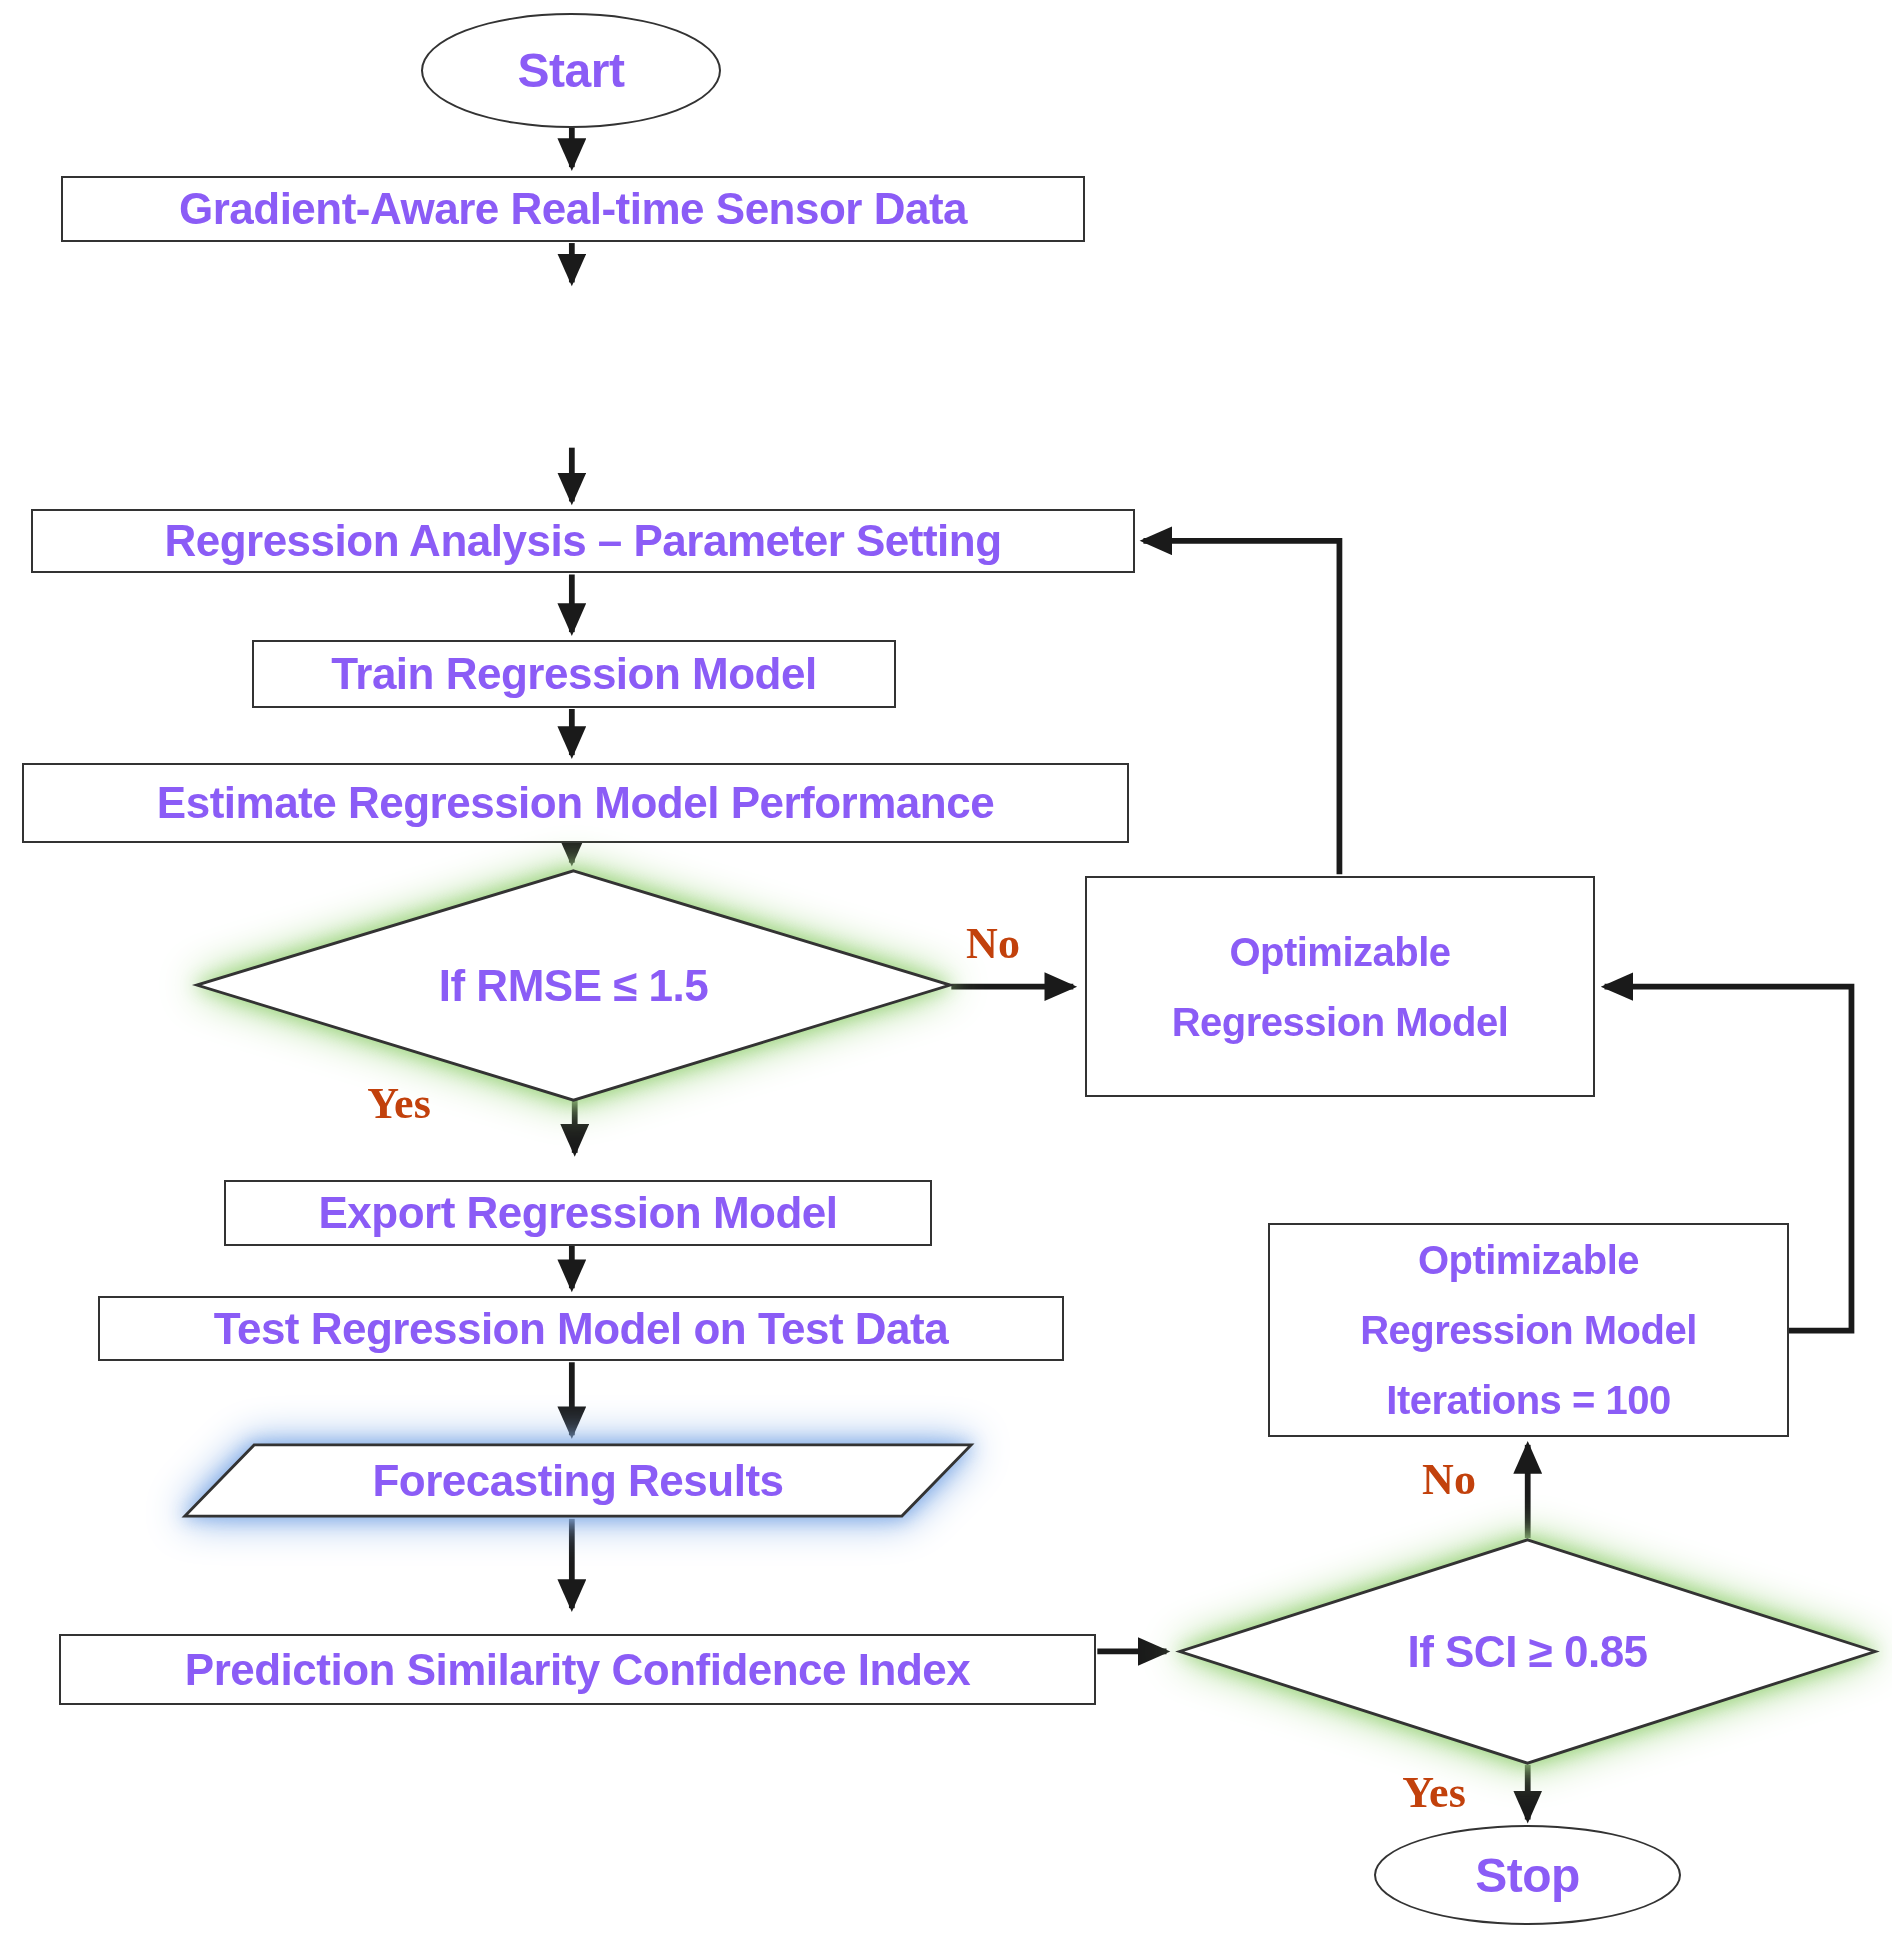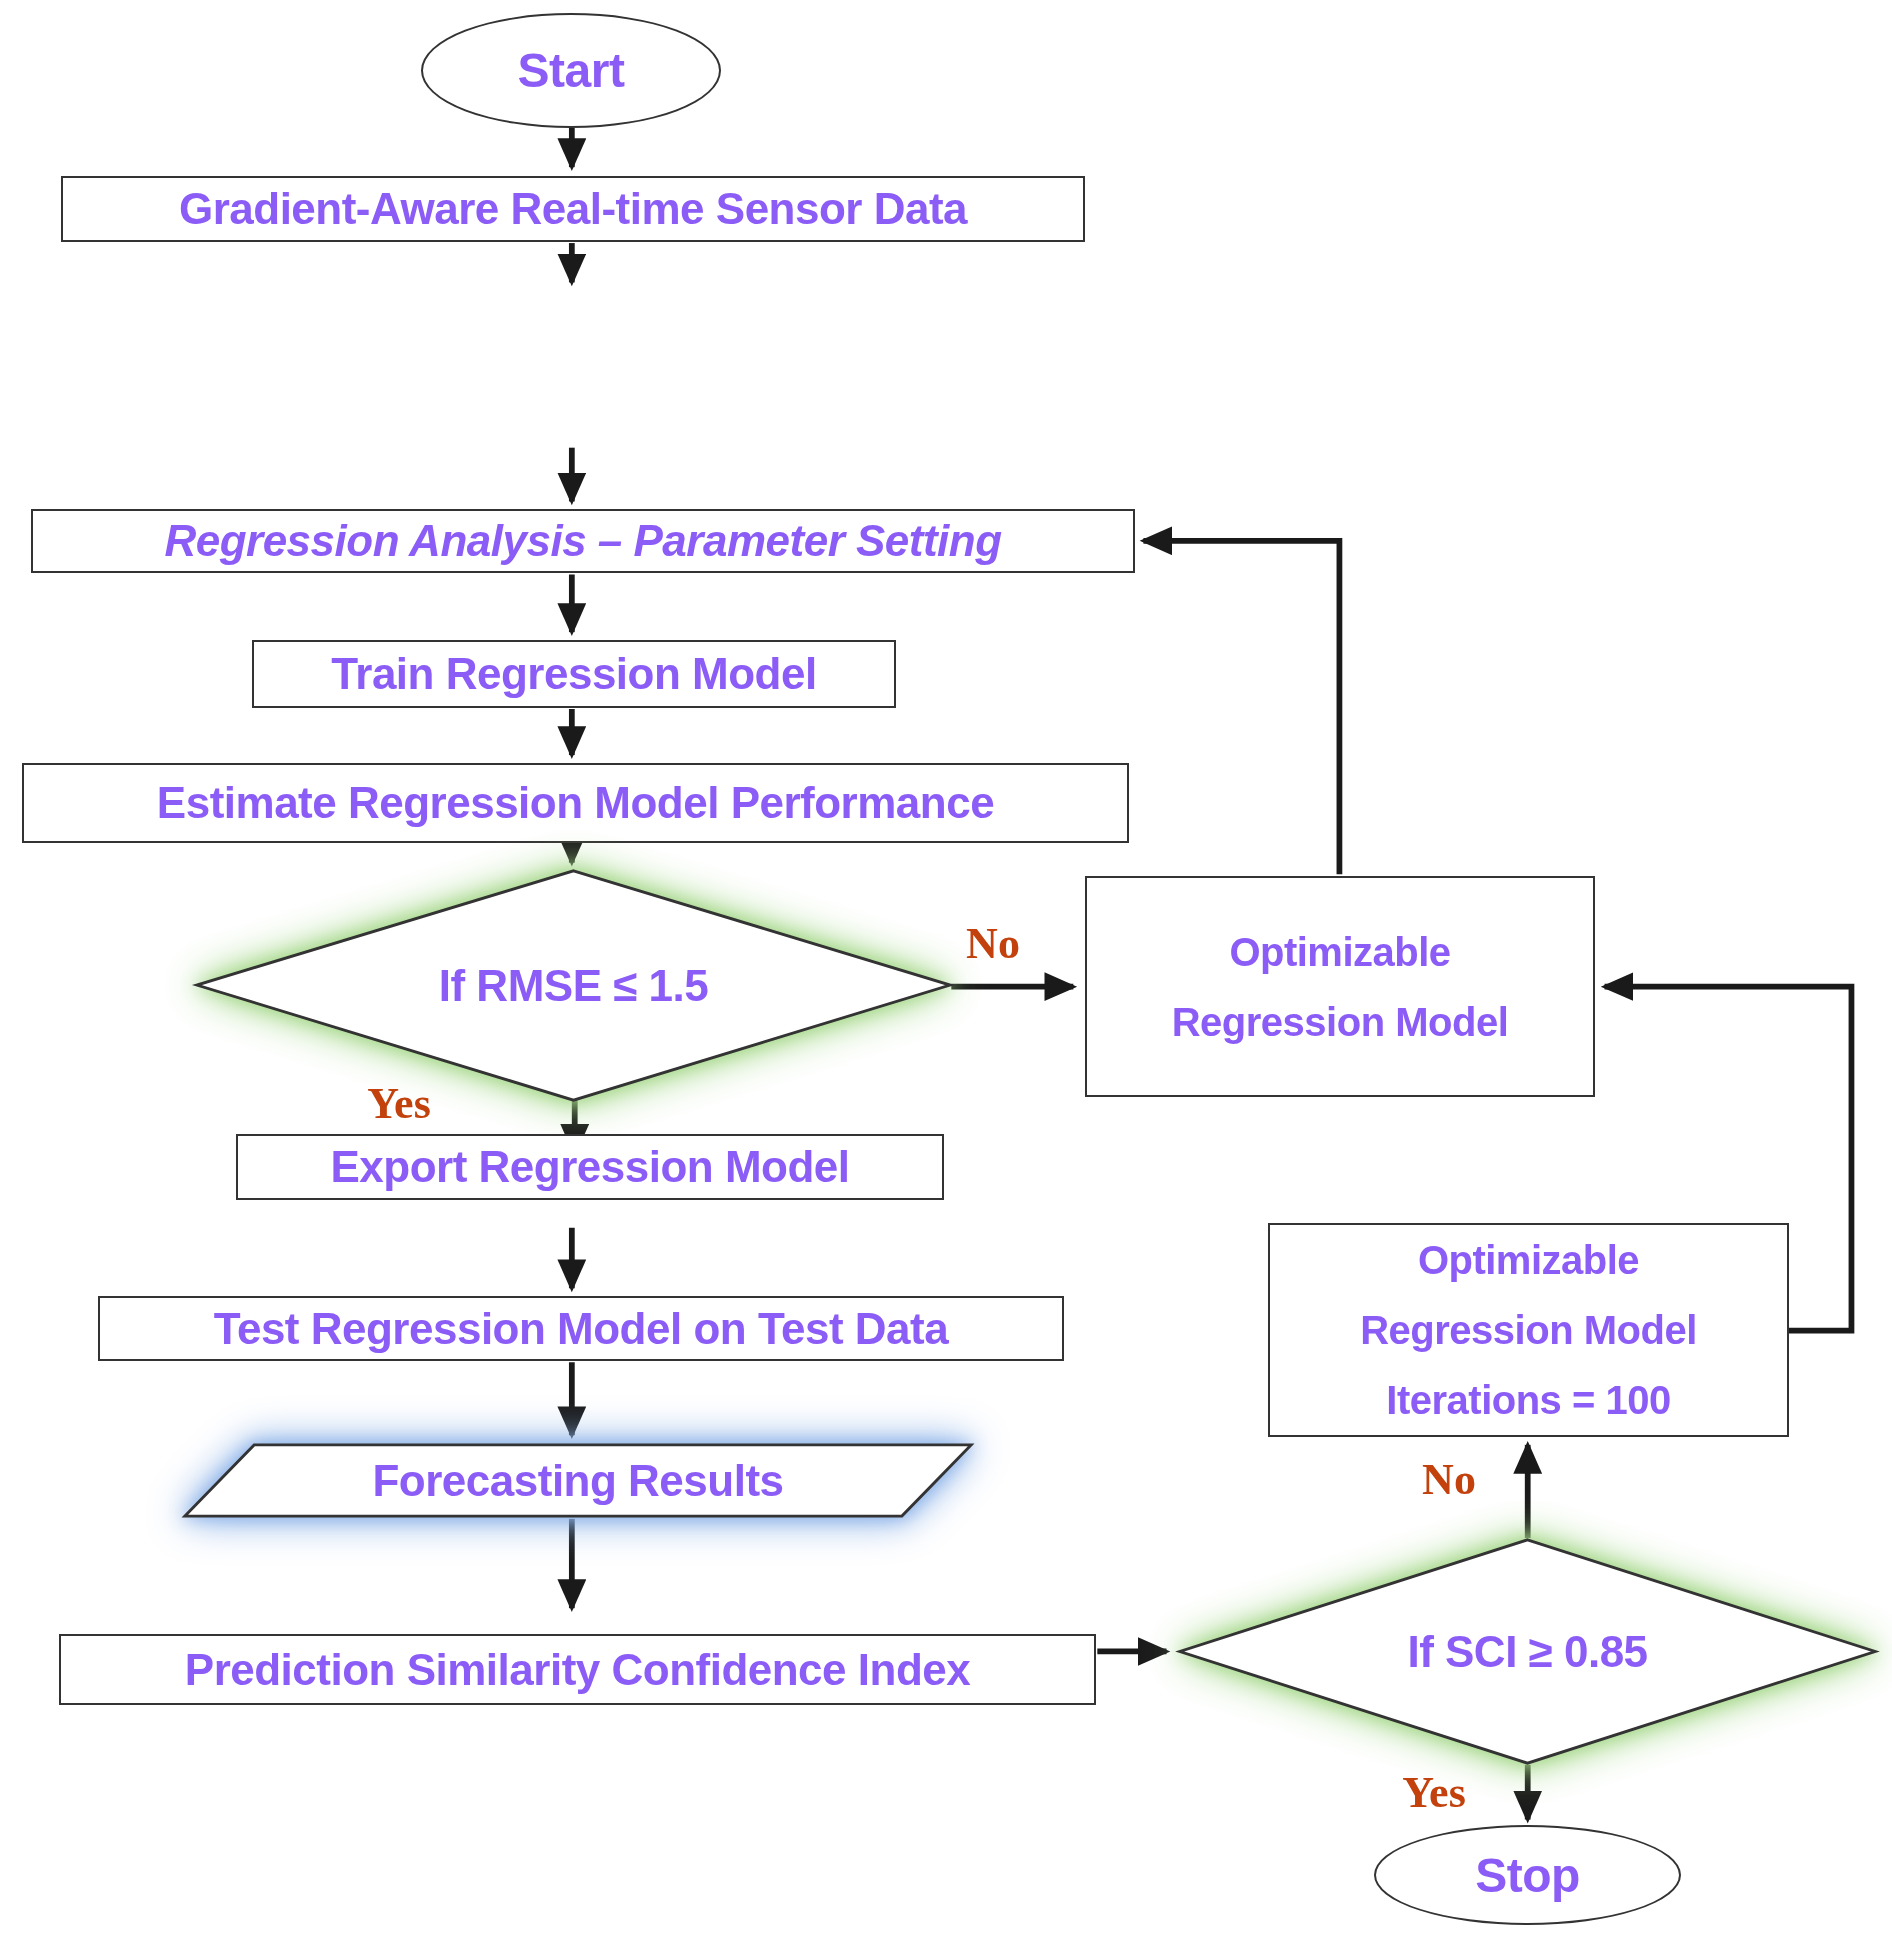--- a/index.html
+++ b/index.html
@@ -134,21 +134,21 @@
 
   <div class="node ellipse" style="left:421px; top:12.5px; width:300px; height:115px;">
     <span>Start</span>
   </div>
 
   <div class="node box" style="left:61px; top:176px; width:1024px; height:66px;">
     <span>Gradient-Aware Real-time Sensor Data</span>
   </div>
 
 
-  <div class="node box" style="left:31px; top:509px; width:1104px; height:64px;font-style:italic;">
+  <div class="node box" style="left:31px; top:509px; width:1104px; height:64px;">
     <span>Regression Analysis – Parameter Setting</span>
   </div>
 
   <div class="node box" style="left:252px; top:640px; width:644px; height:68px;">
     <span>Train Regression Model</span>
   </div>
 
   <div class="node box" style="left:22px; top:763px; width:1107px; height:80px;text-align:center;">
     <span>Estimate Regression Model Performance</span>
   </div>
@@ -158,21 +158,21 @@
       <polygon points="395,3 787,122 395,242 3,122"></polygon>
     </svg>
     <div class="shape-label">If RMSE ≤ 1.5</div>
   </div>
 
   <div class="node box multiline iter-box" style="left:1085px; top:876px; width:510px; height:221px;">
     <div class="line">Optimizable</div>
     <div class="line">Regression Model</div>
   </div>
 
-  <div class="node box" style="left:224px; top:1134px; width:708px; height:66px;margin-left:12px;">
+  <div class="node box" style="left:224px; top:1180px; width:708px; height:66px;">
     <span>Export Regression Model</span>
   </div>
 
   <div class="node box" style="left:98px; top:1296px; width:966px; height:65px;">
     <span>Test Regression Model on Test Data</span>
   </div>
 
   <div class="node shape-node glow-blue" style="left:183px; top:1443px; width:790px; height:75px;">
     <svg viewBox="0 0 822 78" preserveAspectRatio="none">
       <polygon points="74,2 820,2 748,76 2,76"></polygon>

